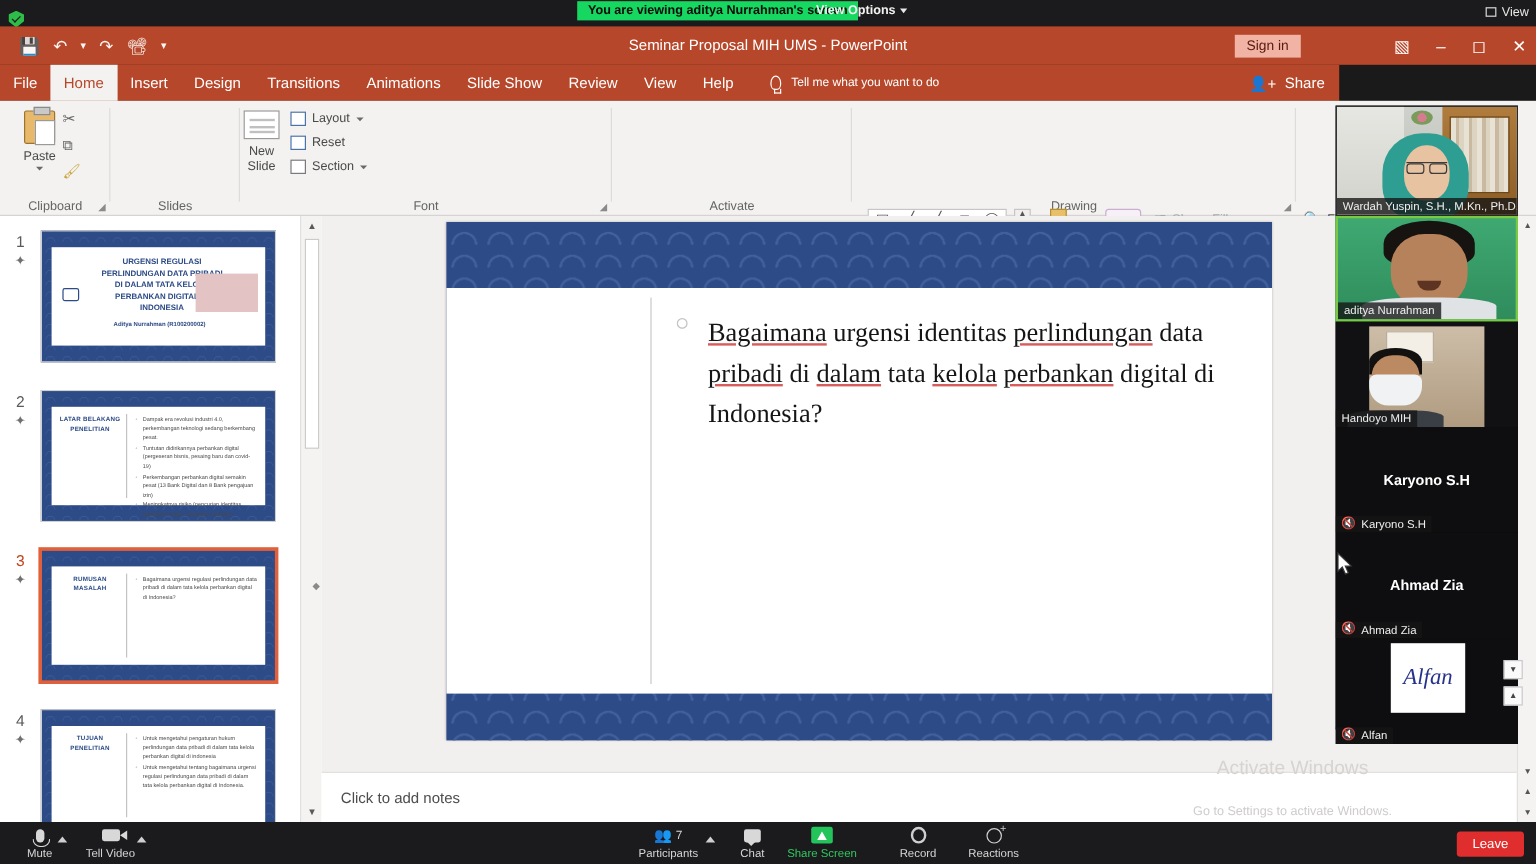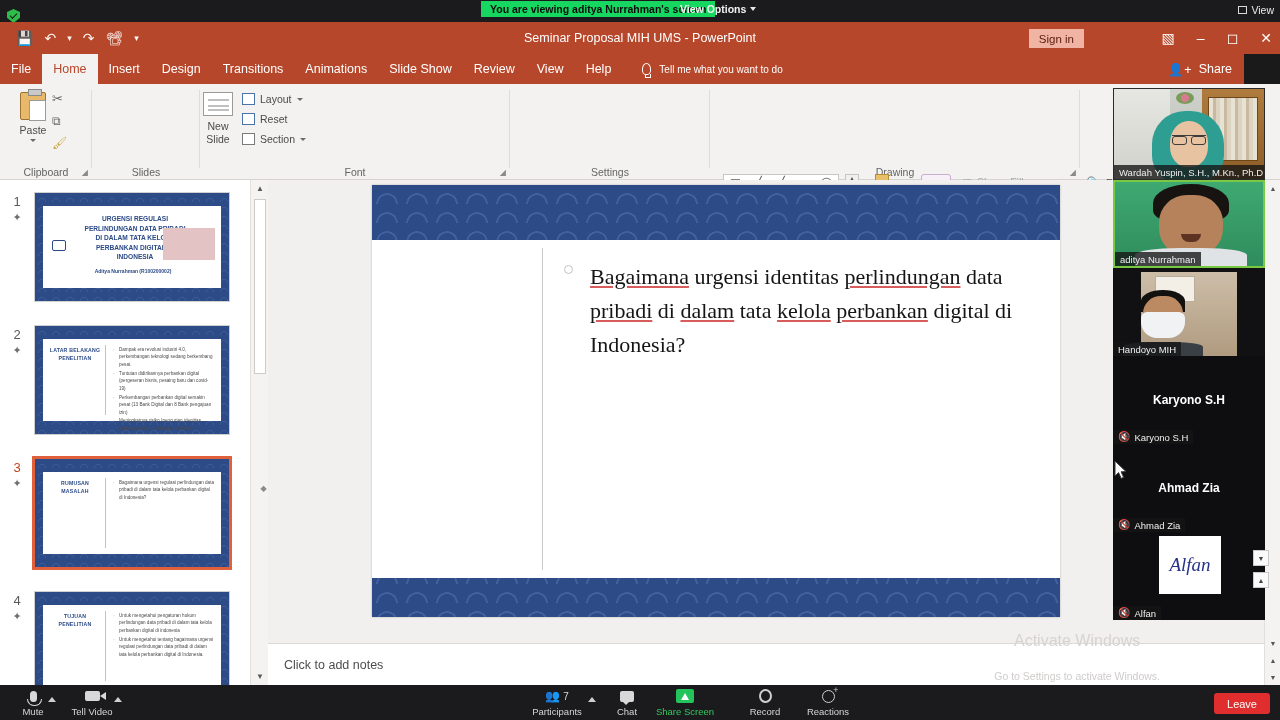--- a/index.html
+++ b/index.html
@@ -63,21 +63,21 @@
     position: absolute; right: 196px; top: 7px; height: 19px;
     background: #f0b3a4; color: #5a1a0d; font-size: 11.5px;
     display: flex; align-items: center; padding: 0 10px;
   }
   .tb-icons { position: absolute; right: 8px; top: 0; height: 32px;
     display: flex; align-items: center; gap: 22px; color: #fff; }
   .tb-icons span { font-size: 14px; line-height: 1; }
 
   
   .ribbon-tabs {
-    position: absolute; left: 0; top: 54px; width: 1244px; height: 30px;
+    position: absolute; left: 0; top: 54px; width: 1116px; height: 30px;
     background: #b7472a; display: flex; align-items: stretch;
   }
   .rtab { display: flex; align-items: center; padding: 0 11px;
     color: #fff; font-size: 12.5px; }
   .rtab.active { background: #f3f2f1; color: #b7472a; }
   .tellme { display: flex; align-items: center; gap: 8px; margin-left: 20px;
     color: #fff; font-size: 10px; }
   .bulb { width: 9px; height: 12px; border: 1.4px solid #fff;
     border-radius: 50% 50% 40% 40%; position: relative; }
   .bulb::after { content: ""; position: absolute; left: 1.5px; bottom: -3.5px;
@@ -534,21 +534,21 @@
       <span class="caret-tiny"></span>
       <span style="font-size:11px">Aa</span>
       <span class="caret-tiny"></span>
       <span style="margin-left:4px;font-size:11px">✎</span>
       <span class="caret-tiny"></span>
       <span style="font-size:13px">A</span>
       <span class="caret-tiny"></span>
     </div>
 
     <div class="rgroup" style="left:510px;width:200px">
-      <div class="glabel">Settings</div>
+      <div class="glabel">Activate</div>
       <div class="gsep"></div>
     </div>
     <div class="para-r1">
       <span class="list-ico sel">
           <i></i>
           <i></i>
           <i></i>
           <b></b>
           <b></b>
           <b></b>

